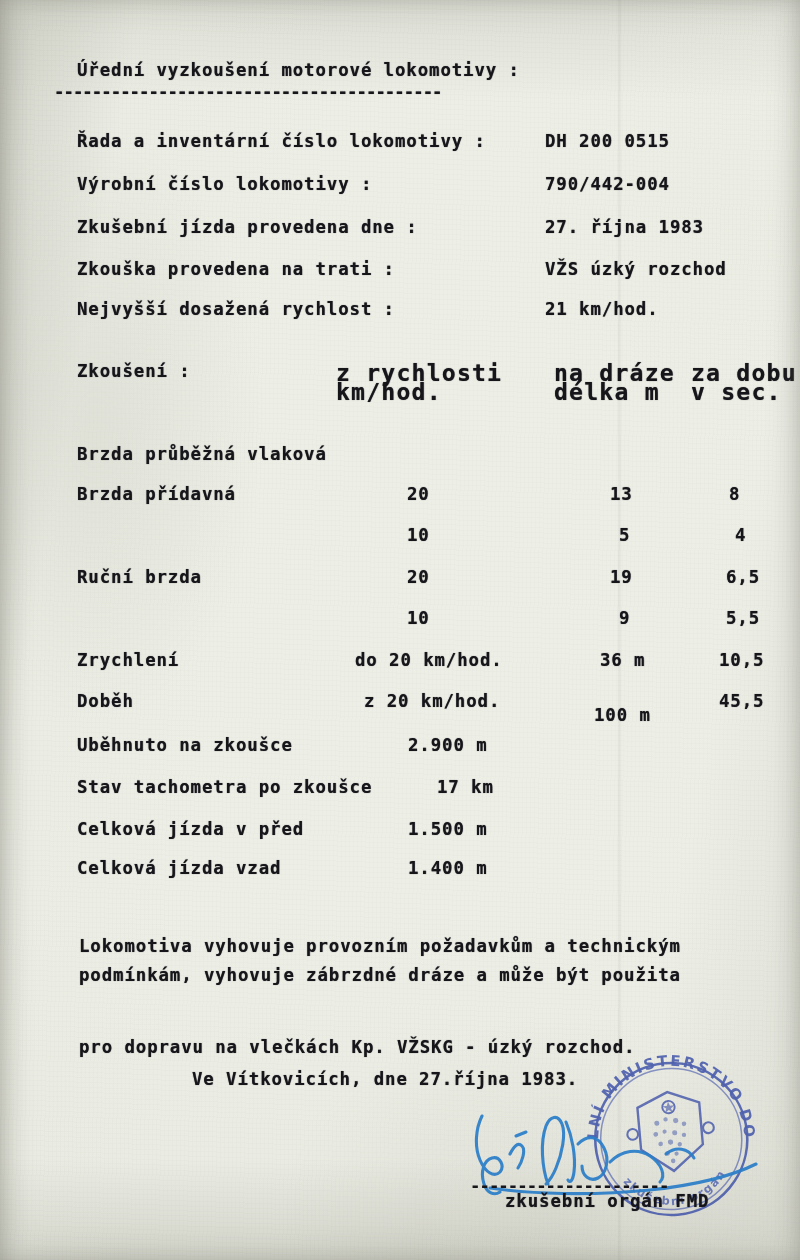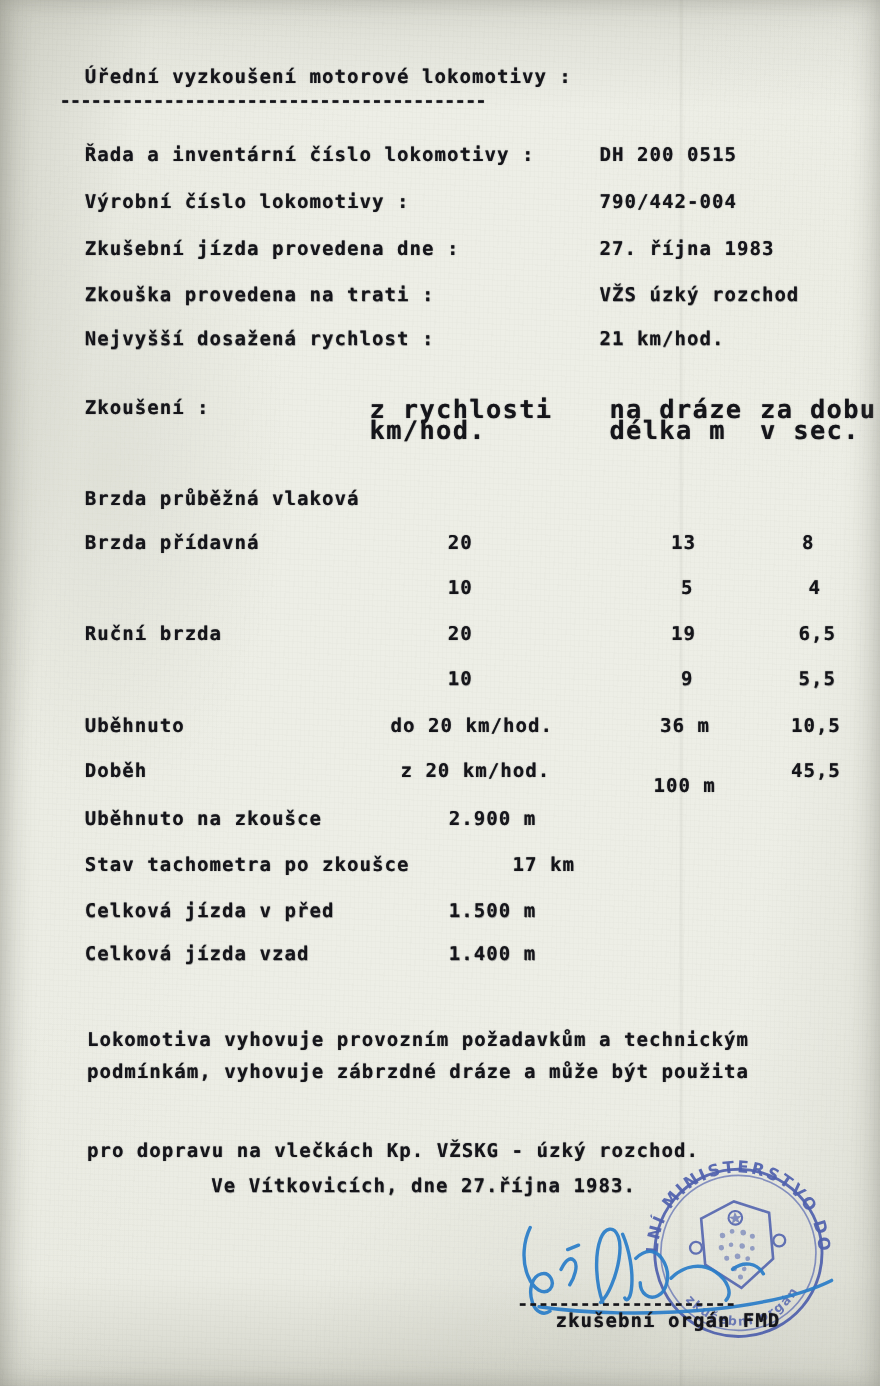--- a/index.html
+++ b/index.html
@@ -177,35 +177,35 @@
 
     <div class="ln t18" style="left:55px; top:567px;">Ruční brzda</div>
     <div class="ln t18" style="left:385px; top:567px;">20</div>
     <div class="ln t18" style="left:588px; top:567px;">19</div>
     <div class="ln t18" style="left:704px; top:567px;">6,5</div>
 
     <div class="ln t18" style="left:385px; top:608px;">10</div>
     <div class="ln t18" style="left:597px; top:608px;">9</div>
     <div class="ln t18" style="left:704px; top:608px;">5,5</div>
 
-    <div class="ln t18" style="left:55px; top:650px;">Uběhnuto</div>
+    <div class="ln t18" style="left:55px; top:650px;">Zrychlení</div>
     <div class="ln t18" style="left:333px; top:650px;">do 20 km/hod.</div>
     <div class="ln t18" style="left:578px; top:650px;">36 m</div>
     <div class="ln t18" style="left:697px; top:650px;">10,5</div>
 
     <div class="ln t18" style="left:55px; top:691px;">Doběh</div>
     <div class="ln t18" style="left:342px; top:691px;">z 20 km/hod.</div>
     <div class="ln t18" style="left:572px; top:691px;margin-top:14px;">100 m</div>
     <div class="ln t18" style="left:697px; top:691px;">45,5</div>
 
     <div class="ln t18" style="left:55px; top:735px;">Uběhnuto na zkoušce</div>
     <div class="ln t18" style="left:386px; top:735px;">2.900 m</div>
 
     <div class="ln t18" style="left:55px; top:777px;">Stav tachometra po zkoušce</div>
-    <div class="ln t18" style="left:415px; top:777px;margin-left:29px;">17 km</div>
+    <div class="ln t18" style="left:415px; top:777px;">17 km</div>
 
     <div class="ln t18" style="left:55px; top:819px;">Celková jízda v před</div>
     <div class="ln t18" style="left:386px; top:819px;">1.500 m</div>
 
     <div class="ln t18" style="left:55px; top:858px;">Celková jízda vzad</div>
     <div class="ln t18" style="left:386px; top:858px;">1.400 m</div>
 
     <div class="ln t18" style="left:57px; top:936px;">Lokomotiva vyhovuje provozním požadavkům a technickým</div>
     <div class="ln t18" style="left:57px; top:965px;">podmínkám, vyhovuje zábrzdné dráze a může být použita</div>
     <div class="ln t18" style="left:57px; top:1002px;margin-top:35px;">pro dopravu na vlečkách Kp. VŽSKG - úzký rozchod.</div>

